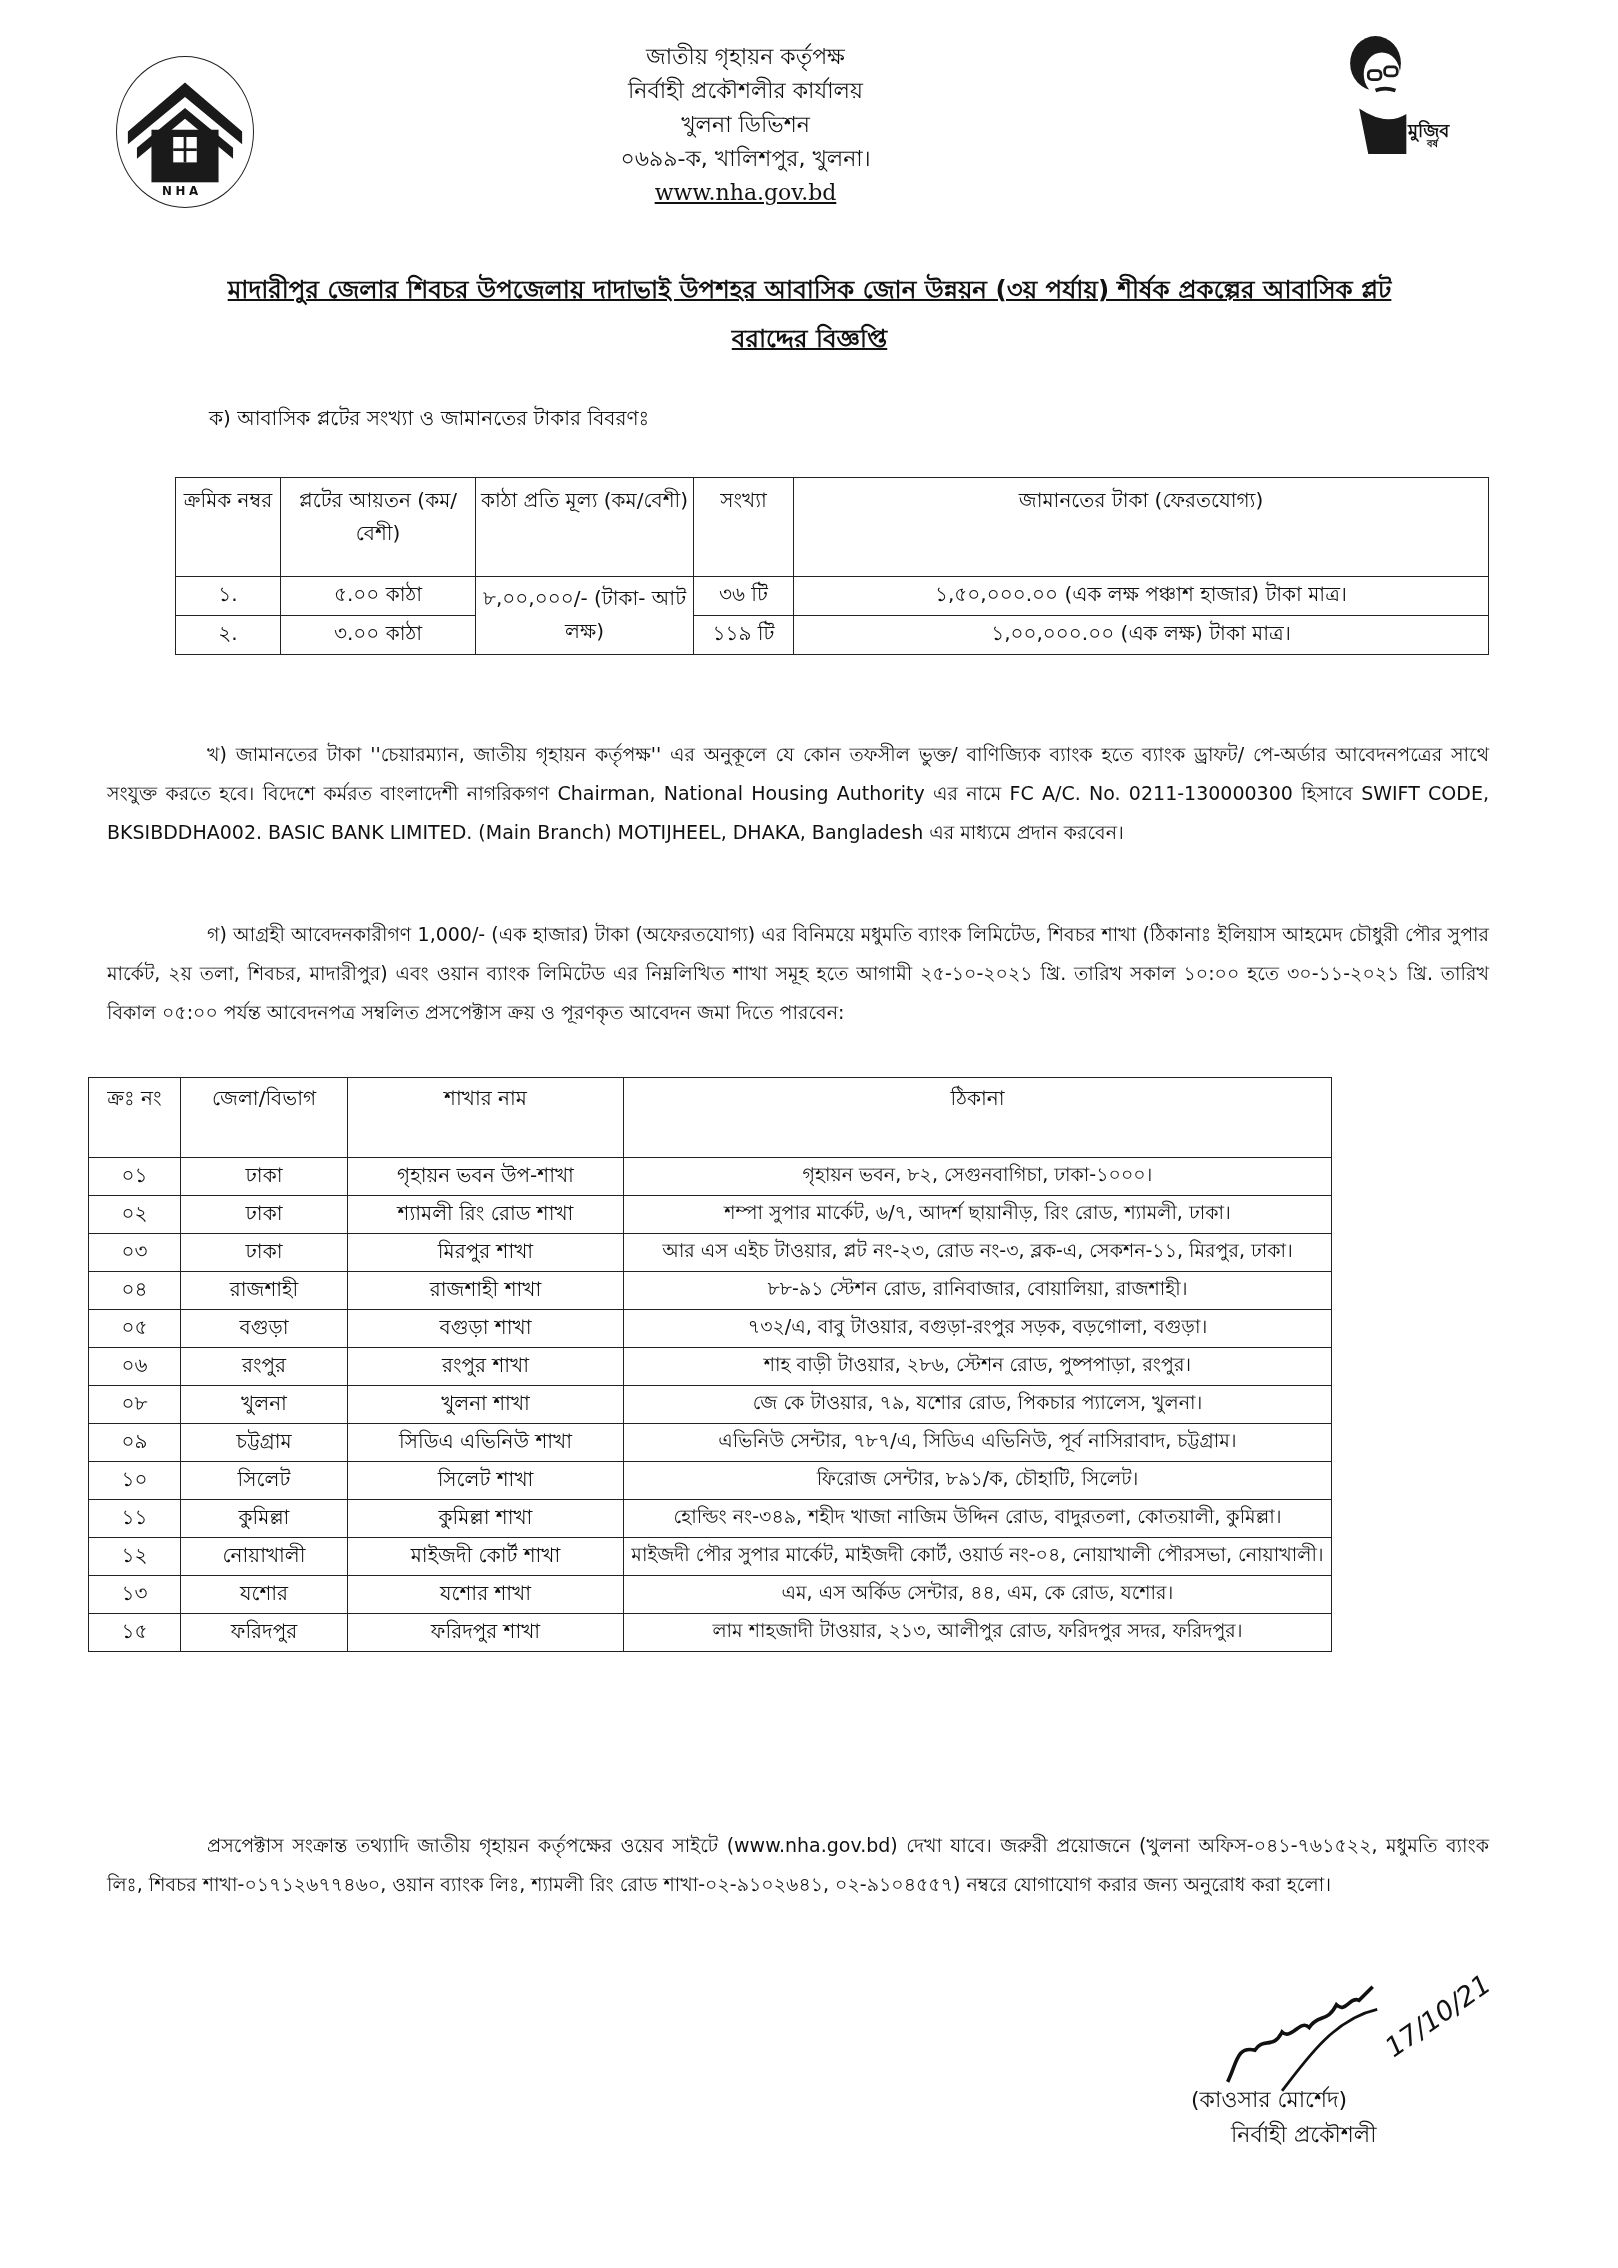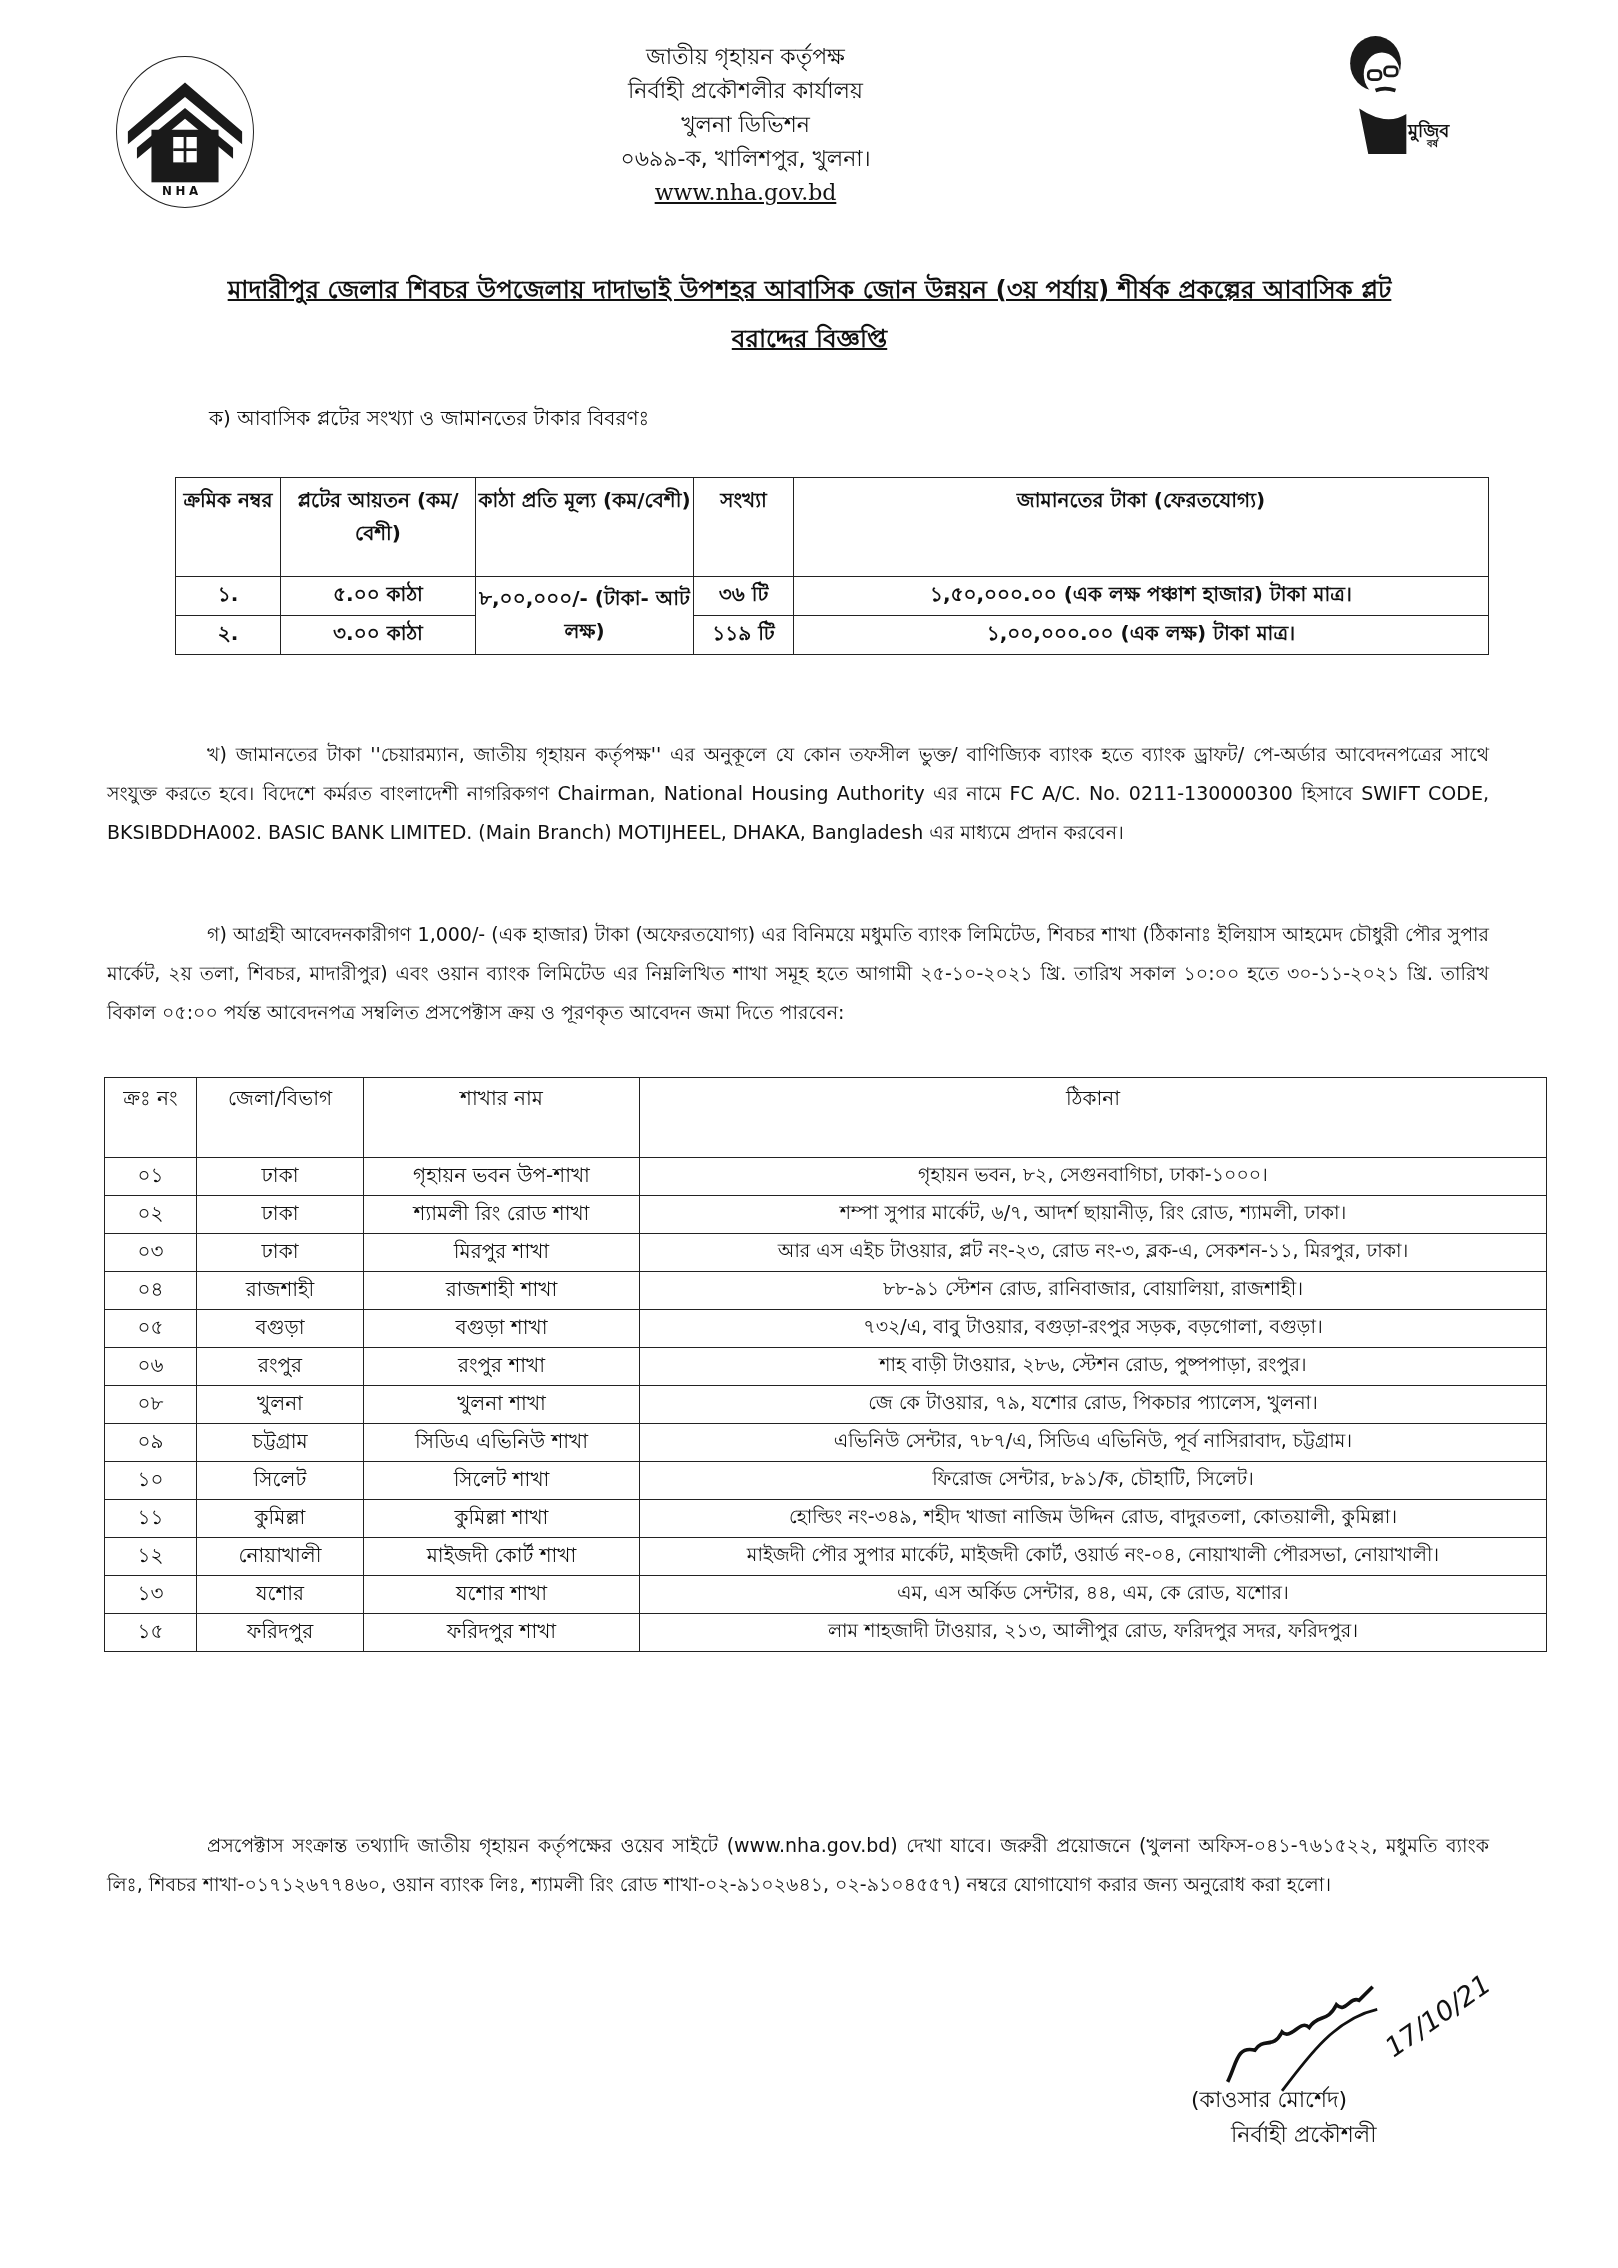--- a/index.html
+++ b/index.html
@@ -30,35 +30,35 @@
   }
   .title span { text-decoration: underline; text-decoration-thickness: 1.8px; }
 
   .section-label { font-size: 20px; }
   .sec-ka { left: 209px; top: 403px; }
 
   
   table { border-collapse: collapse; position: absolute; }
   .plot-table { left: 175px; top: 477px; width: 1314px; font-size: 20px; }
   .plot-table td, .plot-table th {
-    border: 1.8px solid #222; text-align: center; vertical-align: middle; font-weight: bold;
+    border: 1.8px solid #222; text-align: center; vertical-align: middle; font-weight: normal;
   }
   .plot-table th { height: 91px; line-height: 33px; vertical-align: top; padding-top: 5.5px; }
   .plot-table td { height: 36px; }
 
   
   .para {
     left: 107px; width: 1382px; font-size: 19px; line-height: 39px; text-align: justify;
   }
   .para .lead { padding-left: 100px; }
   .para-kha { top: 735px; }
   .para-ga { top: 915px; }
 
   
-  .branch-table { left: 104px; top: 1077px; width: 1443px; font-size: 20px; border-radius: 14px; }
+  .branch-table { left: 88px; top: 1077px; width: 1244px; font-size: 20px; border-radius: 14px; }
   .branch-table td, .branch-table th {
     border: 1.8px solid #222; text-align: center; vertical-align: middle; font-weight: normal;
     padding: 0 5.5px;
   }
   .branch-table th { height: 77px; line-height: 36px; vertical-align: top; padding-top: 1.8px; }
   .branch-table td { height: 37px; white-space: nowrap; }
   .branch-table .col-no { width: 80px; }
   .branch-table .col-dist { width: 155px; }
   .branch-table .col-branch { width: 264px; }
   .branch-table td.addr { font-size: 19px; }

